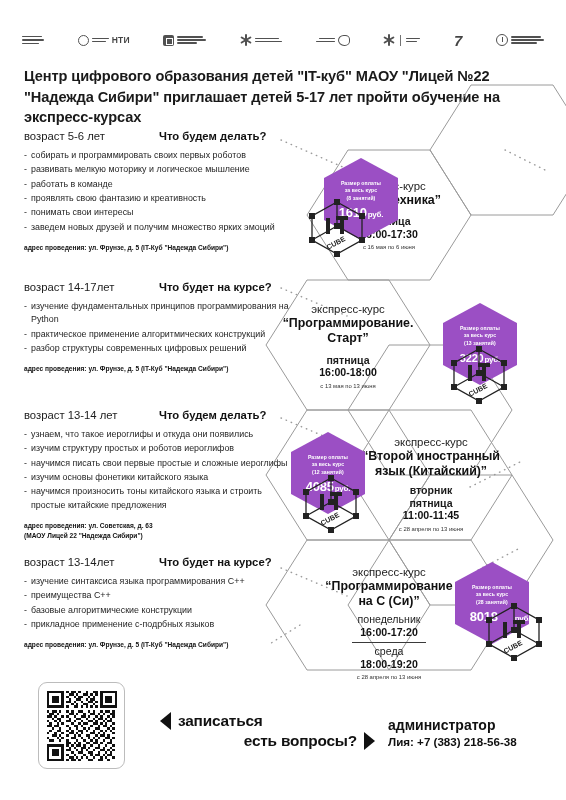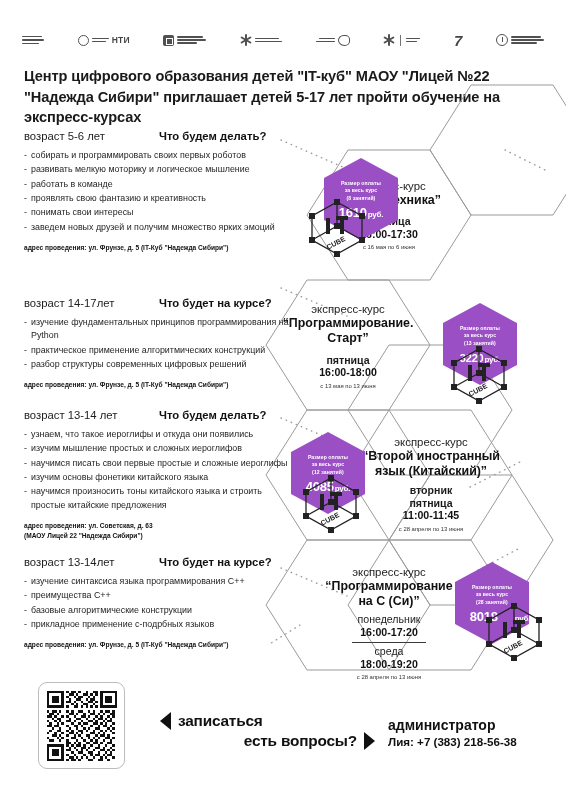--- a/index.html
+++ b/index.html
@@ -263,21 +263,21 @@
       <rect x="28" y="55" width="6" height="6"></rect>
     <rect x="3" y="41" width="6" height="6"></rect>
       <rect x="3" y="17" width="6" height="6"></rect>
     <rect x="28" y="27" width="6" height="6"></rect>
     <rect x="20" y="22" width="4" height="16"></rect>
     <path d="M30,20 h12 v4 h-4 v14 h-4 v-14 h-4 z"></path>
   </g>
   <text x="31" y="49" font-size="7" font-weight="bold" fill="#222" text-anchor="middle" transform="rotate(-28 31 49)" font-family="Liberation Sans, sans-serif">CUBE</text>
 </svg>
 
-<section class="course-text" style="top:297px">
+<section class="course-text" style="top:281px">
   <div class="ct-head">
     <span class="ct-age">возраст 14-17лет</span>
     <span class="ct-q">Что будет на курсе?</span>
   </div>
   <ul class="ct-list">
     <li>изучение фундаментальных принципов программирования на Python</li>
     <li>практическое применение алгоритмических конструкций</li>
     <li>разбор структуры современных цифровых решений</li>
   </ul>
   <div class="ct-addr">адрес проведения: ул. Фрунзе, д. 5 (IT-Куб "Надежда Сибири")</div>
@@ -326,21 +326,21 @@
   <text x="31" y="49" font-size="7" font-weight="bold" fill="#222" text-anchor="middle" transform="rotate(-28 31 49)" font-family="Liberation Sans, sans-serif">CUBE</text>
 </svg>
 
 <section class="course-text" style="top:409px">
   <div class="ct-head">
     <span class="ct-age">возраст 13-14 лет</span>
     <span class="ct-q">Что будем делать?</span>
   </div>
   <ul class="ct-list">
     <li>узнаем, что такое иероглифы и откуда они появились</li>
-    <li>изучим мышление простых и сложных иероглифов</li>
+    <li>изучим структуру простых и роботов иероглифов</li>
     <li>научимся писать свои первые простые и сложные иероглифы</li>
     <li>изучим основы фонетики китайского языка</li>
     <li>научимся произносить тоны китайского языка и строить простые китайские предложения</li>
   </ul>
   <div class="ct-addr" style="white-space:pre-line">адрес проведения: ул. Советская, д. 63
 (МАОУ Лицей 22 "Надежда Сибири")</div>
 </section>
 
 <div class="hexcard" style="left:348px; top:425px; width:166px; height:118px;">
   <div class="inner" style="padding:0 10px">

